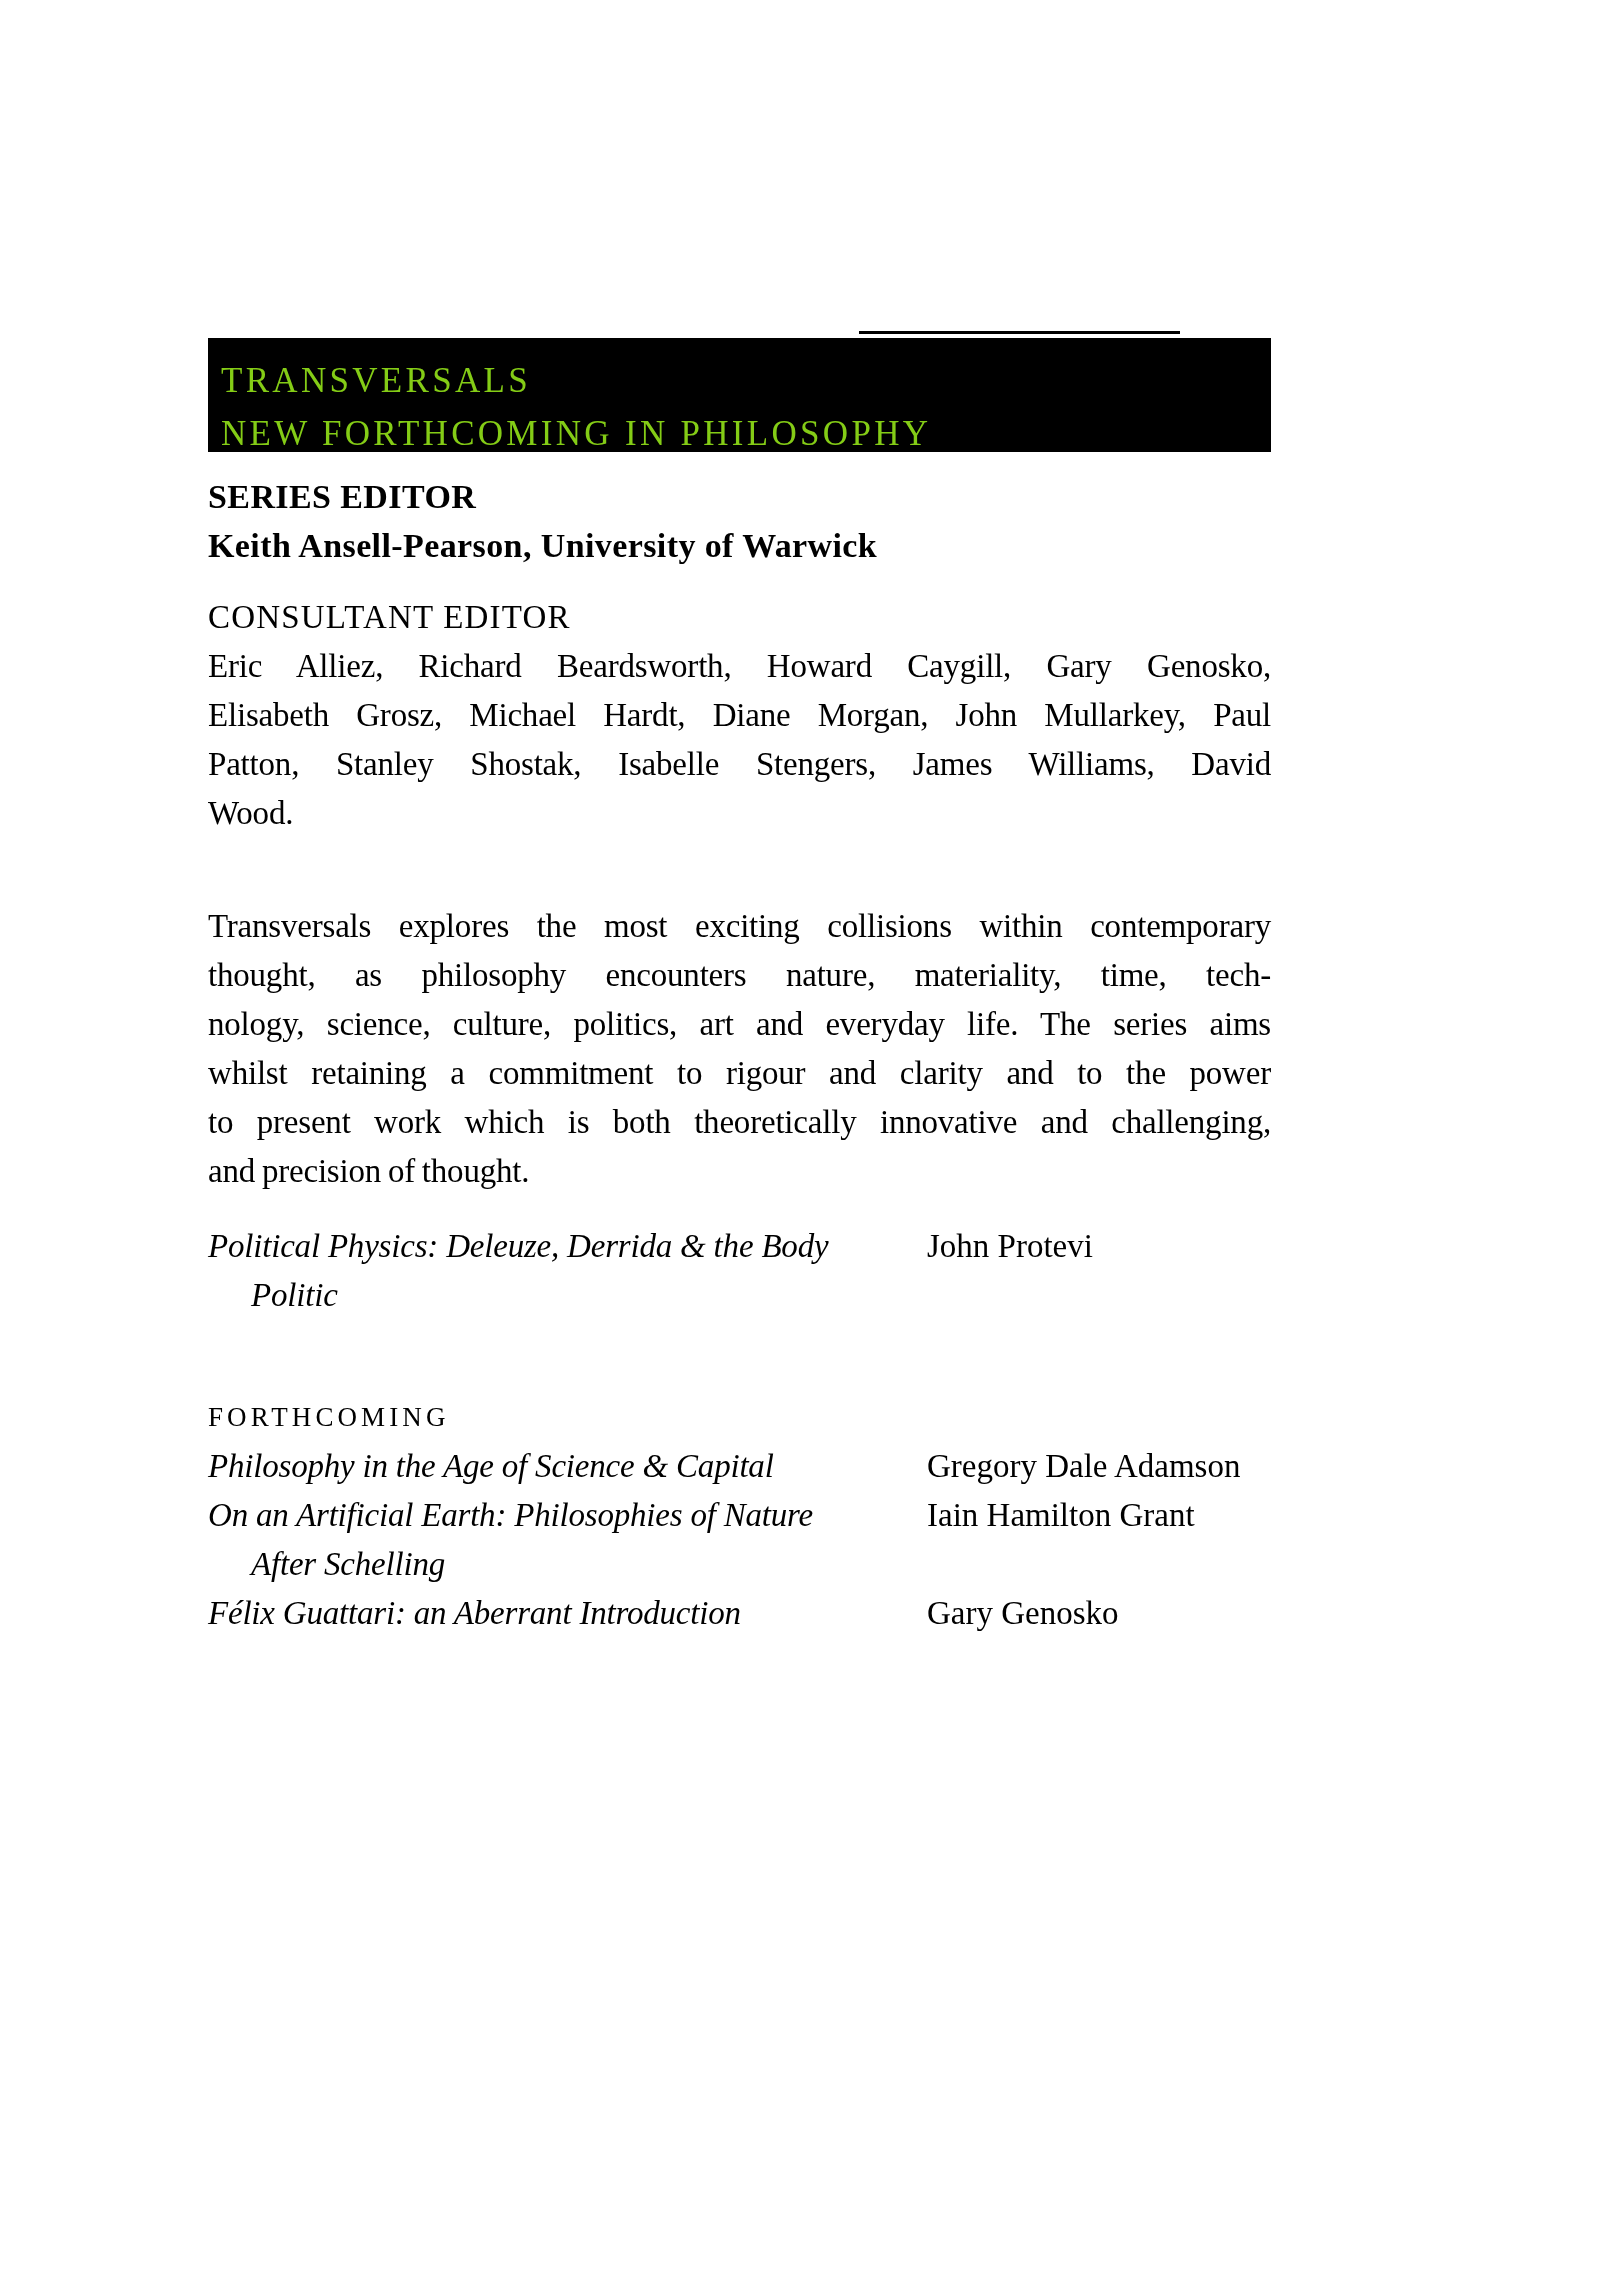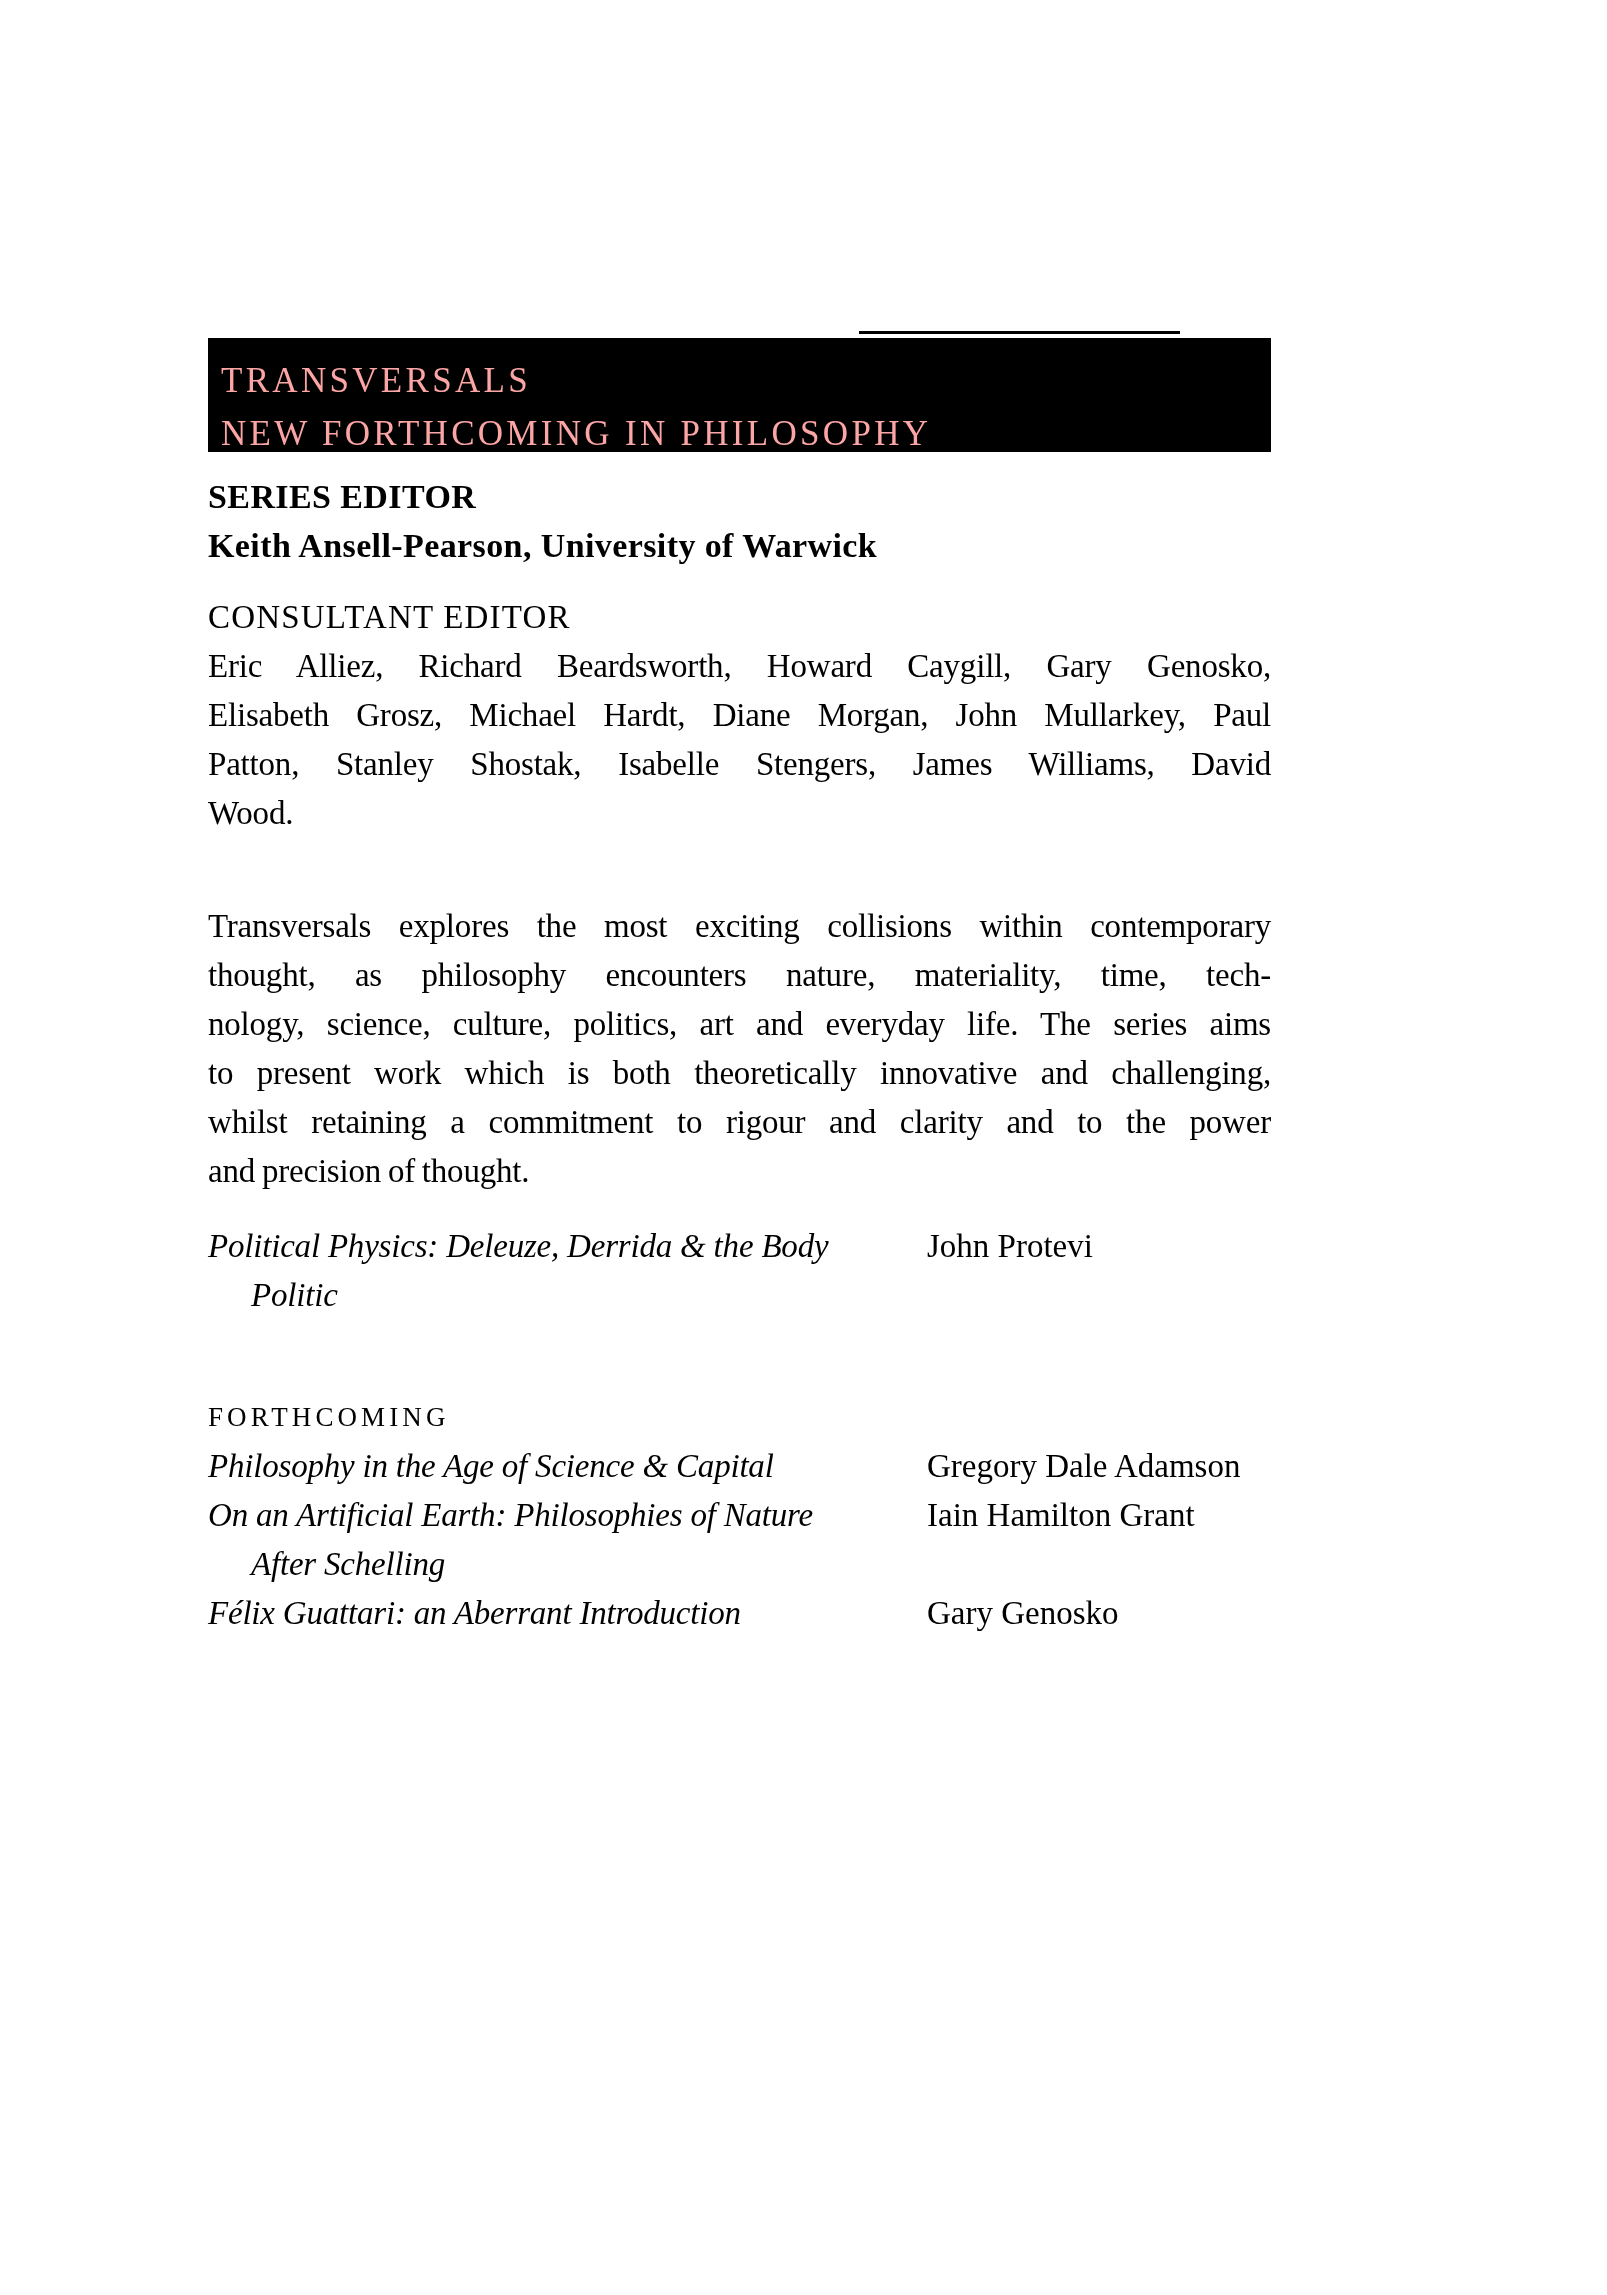--- a/index.html
+++ b/index.html
@@ -17,21 +17,21 @@
     left: 208px;
     top: 0;
     width: 1063px;
   }
   
   .banner {
     margin-top: 338px;
     height: 114px;
     box-sizing: border-box;
     background: #000000;
-    color: #fca5a5;
+    color: #84cc16;
     padding: 23px 0 0 13px;
     display: flex;
     flex-direction: column;
     justify-content: center;
   }
   .banner-line {
     font-size: 35px;
     line-height: 53px;
     letter-spacing: 3.3px;
     white-space: nowrap;
@@ -113,22 +113,22 @@
       <div class="jline">Eric Alliez, Richard Beardsworth, Howard Caygill, Gary Genosko,</div>
       <div class="jline">Elisabeth Grosz, Michael Hardt, Diane Morgan, John Mullarkey, Paul</div>
       <div class="jline">Patton, Stanley Shostak, Isabelle Stengers, James Williams, David</div>
       <div class="jline line-last">Wood.</div>
     </div>
 
     <div class="description">
       <div class="jline">Transversals explores the most exciting collisions within contemporary</div>
       <div class="jline">thought, as philosophy encounters nature, materiality, time, tech-</div>
       <div class="jline">nology, science, culture, politics, art and everyday life. The series aims</div>
+      <div class="jline">whilst retaining a commitment to rigour and clarity and to the power</div>
       <div class="jline">to present work which is both theoretically innovative and challenging,</div>
-      <div class="jline">whilst retaining a commitment to rigour and clarity and to the power</div>
       <div class="jline line-last">and precision of thought.</div>
     </div>
 
     <div class="books">
       <div class="book-row">
         <div class="book-title">
           <div>Political Physics: Deleuze, Derrida &amp; the Body</div>
           <div class="bt2">Politic</div>
         </div>
         <div class="book-author">John Protevi</div>

